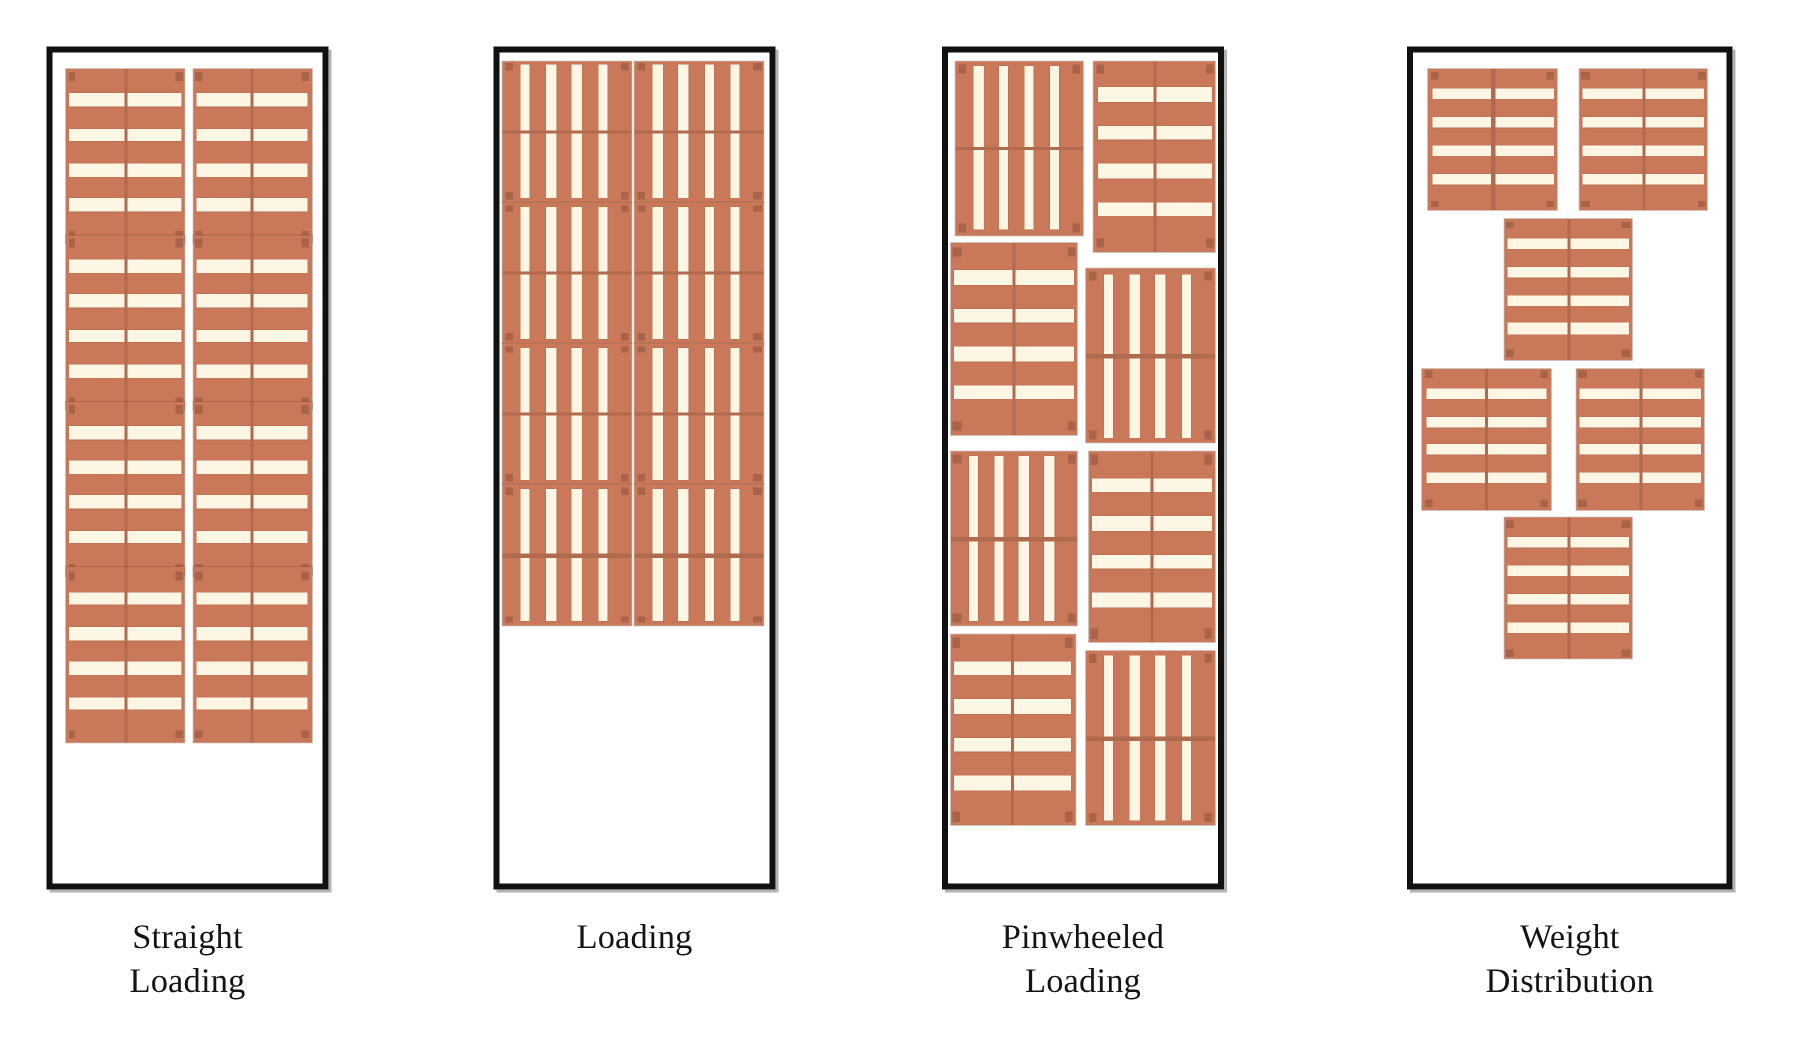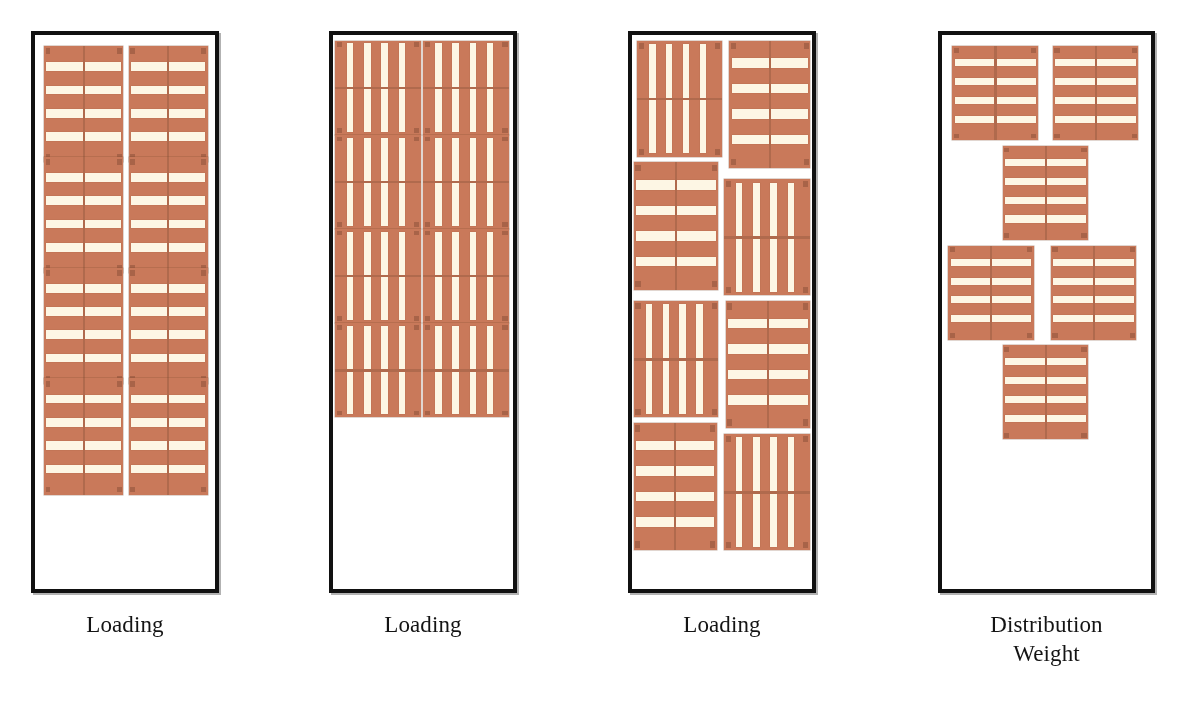--- a/index.html
+++ b/index.html
@@ -505,27 +505,29 @@
               <div class="foot" style="left: 92%; top: 2%;"></div>
               <div class="foot" style="left: 2%; top: 93%;"></div>
               <div class="foot" style="left: 92%; top: 93%;"></div>
             </div>
           </div>
         </div>
       </div>
     </div>
   <div id="captions-root">
       <div class="caption" style="left: 31px; top: 610px; width: 188px;">
+        <span class="line">Straight</span>
         <span class="line">Loading</span>
       </div>
       <div class="caption" style="left: 329px; top: 610px; width: 188px;">
         <span class="line">Loading</span>
       </div>
       <div class="caption" style="left: 628px; top: 610px; width: 188px;">
+        <span class="line">Pinwheeled</span>
         <span class="line">Loading</span>
       </div>
       <div class="caption" style="left: 938px; top: 610px; width: 217px;">
+        <span class="line">Weight</span>
         <span class="line">Distribution</span>
-        <span class="line">Weight</span>
       </div>
     </div>
 
 </div>
 
 </body></html>

